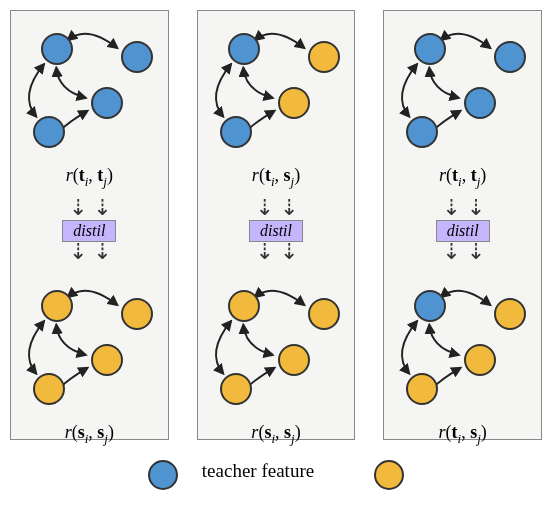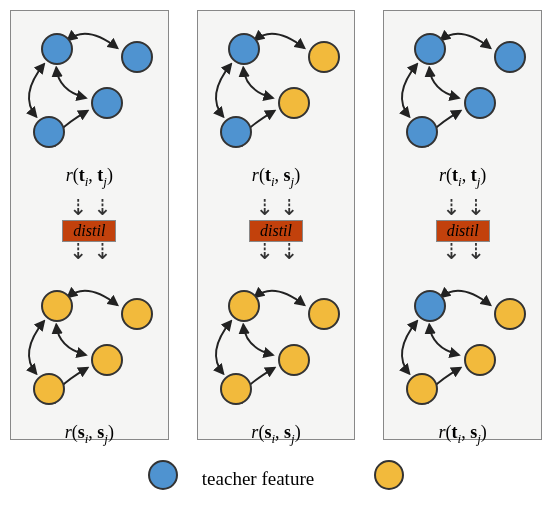--- a/index.html
+++ b/index.html
@@ -59,36 +59,36 @@
       line-height: 16px;
       height: 18px;
     }
     .darrow {
       font-size: 22px;
       color: #333;
       letter-spacing: -2px;
     }
     .distil-box {
       border: 1px solid #888;
-      background: #c2410c;
+      background: #c4b5fd;
       padding: 1px 10px;
       font-style: italic;
       font-size: 16px;
       margin: 2px 0;
     }
     .legend {
       display: flex;
       justify-content: center;
       gap: 60px;
       margin-top: 20px;
       align-items: center;
     }
     .legend-item {
       display: flex;
-      align-items: flex-end;
+      align-items: flex-start;
       gap: 24px;
       font-size: 19px;
     }
     .legend-node {
       width: 30px;
       height: 30px;
       border-radius: 50%;
       border: 2px solid #333;
     }
     .edges {

